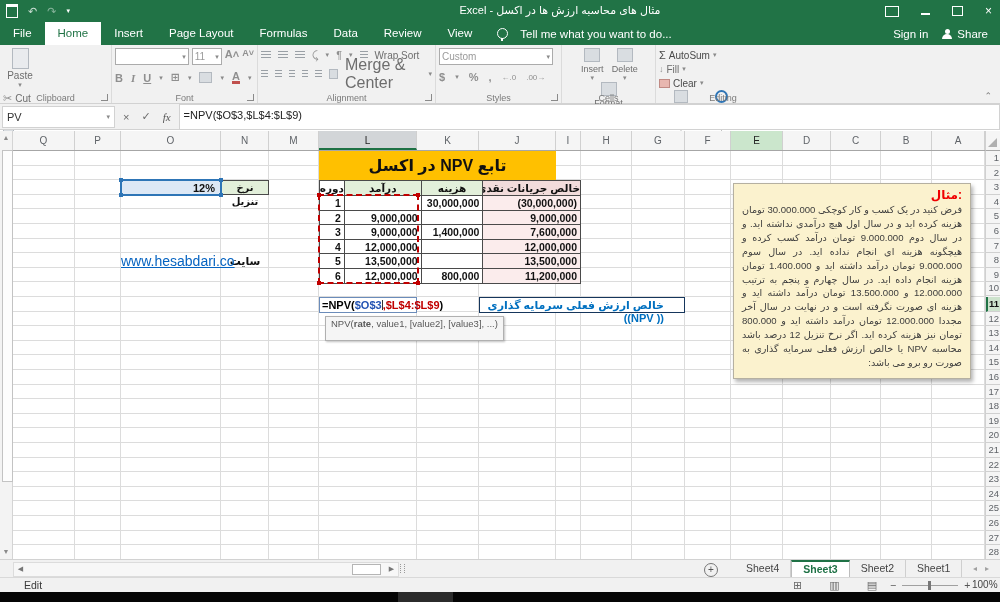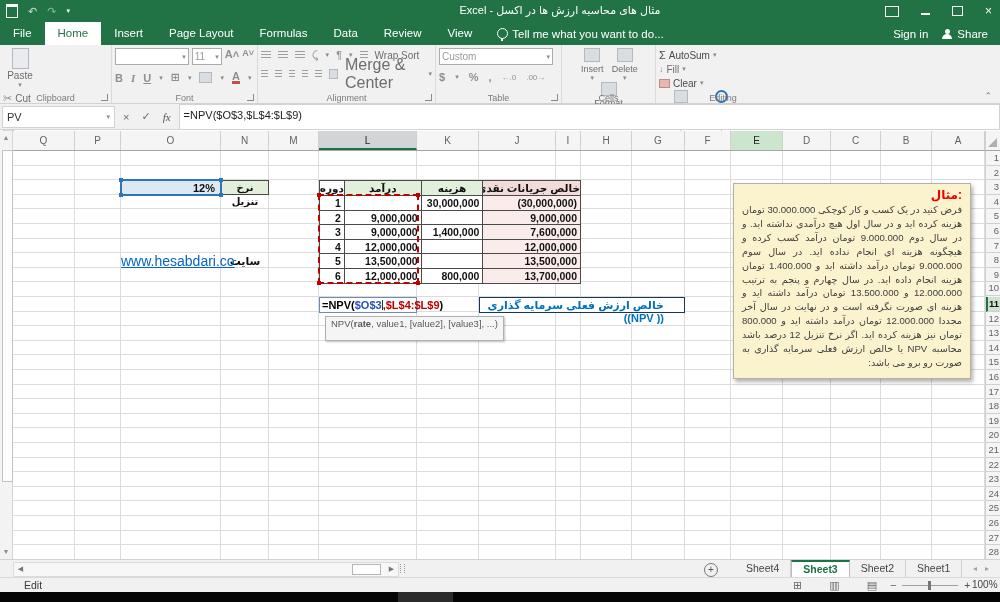--- a/index.html
+++ b/index.html
@@ -18,21 +18,21 @@
   #tb-title{left:420px;top:4px;width:280px;text-align:center;font-size:11px;color:#fff;}
   #winbtns{right:8px;top:0;height:22px;display:flex;gap:22px;align-items:center;color:#fff;font-size:12px;}
   #ribbon-opts{width:12px;height:9px;border:1px solid #fff;position:relative;}
   #restore-ic{width:9px;height:8px;border:1px solid #fff;}
   #min-ic{width:9px;height:1.5px;background:#fff;margin-top:6px;}
 
   
   #tabrow{left:0;top:22px;width:1000px;height:23px;background:var(--excel-green,#217346);display:flex;align-items:stretch;color:#fff;font-size:11.5px;}
   .rtab{padding:0 13px;line-height:23px;cursor:default;}
   .rtab.active{background:#fff;color:var(--excel-green,#217346);}
-  #tellme{display:flex;align-items:center;gap:4px;padding:0 12px;}
+  #tellme{display:flex;align-items:center;gap:12px;padding:0 12px;}
   #bulb{width:9px;height:9px;border-radius:50%;border:1.5px solid #fff;position:relative;}
   #bulb:after{content:"";position:absolute;left:2.5px;top:9px;width:2px;height:3px;background:#fff;}
   #tabrow-right{margin-left:auto;display:flex;align-items:center;gap:14px;padding-right:12px;}
   #person-ic{width:10px;height:10px;position:relative;}
   #person-ic:before{content:"";position:absolute;left:2.5px;top:0;width:5px;height:5px;border-radius:50%;background:#fff;}
   #person-ic:after{content:"";position:absolute;left:0;top:5.5px;width:10px;height:5px;border-radius:5px 5px 0 0;background:#fff;}
 
   
   #ribbon{left:0;top:45px;width:1000px;height:59px;background:#f1f1f1;border-bottom:1px solid #d2d2d2;display:flex;}
   .rgroup{position:relative;height:100%;border-right:1px solid #dbdbdb;padding:3px 3px 12px 3px;box-sizing:border-box;}
@@ -270,21 +270,21 @@
           <span class="dd">▾</span>
         </div>
       <div style="display:flex;gap:10px;align-items:center;margin-top:6px">
         <span class="fglyph">$</span>
           <span class="dd">▾</span>
         <span class="fglyph">%</span>
         <span class="fglyph">,</span>
         <span style="font-size:8px;color:#8f8f8f">←.0</span>
         <span style="font-size:8px;color:#8f8f8f">.00→</span>
       </div>
-      <div class="glabel">Table</div>
+      <div class="glabel">Styles</div>
       <div class="launch"></div>
     </div>
 
 
     <div class="rgroup" style="width:94px;text-align:center">
       <div class="bigbtn" style="width:28px">
         <span class="gic" style="width:14px;height:12px"></span>
         <span class="lbl" style="font-size:9px">Insert</span>
           <span class="dd">▾</span>
       </div>
@@ -421,20 +421,21 @@
         <div class="vline" style="left: 618px;"></div>
         <div class="vline" style="left: 671px;"></div>
         <div class="vline" style="left: 717px;"></div>
         <div class="vline" style="left: 769px;"></div>
         <div class="vline" style="left: 817px;"></div>
         <div class="vline" style="left: 867px;"></div>
         <div class="vline" style="left: 918px;"></div>
         <div class="vline" style="left: 971px;"></div>
       </div>
 
+    <div id="banner" class="abs rtl">تابع NPV در اکسل</div>
 
     <div id="npv-table" class="abs rtl">
         <div class="trow thead" style="height: 15px;">
           <div class="tcell" style="width: 98px; height: 15px; background: rgb(242, 220, 219);">خالص جریانات نقدی</div>
           <div class="tcell" style="width: 62px; height: 15px; background: rgb(226, 239, 218);">هزینه</div>
           <div class="tcell" style="width: 77px; height: 15px; background: rgb(226, 239, 218);">درآمد</div>
           <div class="tcell" style="width: 25px; height: 15px; background: rgb(255, 255, 255);">دوره</div>
         </div>
         <div class="trow" style="height: 14.6px;">
           <div class="tcell" style="width: 98px; height: 14.6px; background: rgb(251, 236, 236);">(30,000,000)</div>
@@ -460,21 +461,21 @@
           <div class="tcell" style="width: 77px; height: 14.6px;">12,000,000</div>
           <div class="tcell" style="width: 25px; height: 14.6px;">4</div>
         </div>
         <div class="trow" style="height: 14.6px;">
           <div class="tcell" style="width: 98px; height: 14.6px; background: rgb(251, 236, 236);">13,500,000</div>
           <div class="tcell" style="width: 62px; height: 14.6px;"></div>
           <div class="tcell" style="width: 77px; height: 14.6px;">13,500,000</div>
           <div class="tcell" style="width: 25px; height: 14.6px;">5</div>
         </div>
         <div class="trow" style="height: 14.6px;">
-          <div class="tcell" style="width: 98px; height: 14.6px; background: rgb(251, 236, 236);">13,700,000</div>
+          <div class="tcell" style="width: 98px; height: 14.6px; background: rgb(251, 236, 236);">11,200,000</div>
           <div class="tcell" style="width: 62px; height: 14.6px;">800,000</div>
           <div class="tcell" style="width: 77px; height: 14.6px;">12,000,000</div>
           <div class="tcell" style="width: 25px; height: 14.6px;">6</div>
         </div>
       </div>
 
     <div id="rate-label" class="abs rtl">نرخ تنزیل</div>
     <div id="rate-cell" class="abs">
       <span>12%</span>
       <span class="handle bh" style="left:-3px;top:-3px"></span><span class="handle bh" style="right:-3px;top:-3px"></span>

